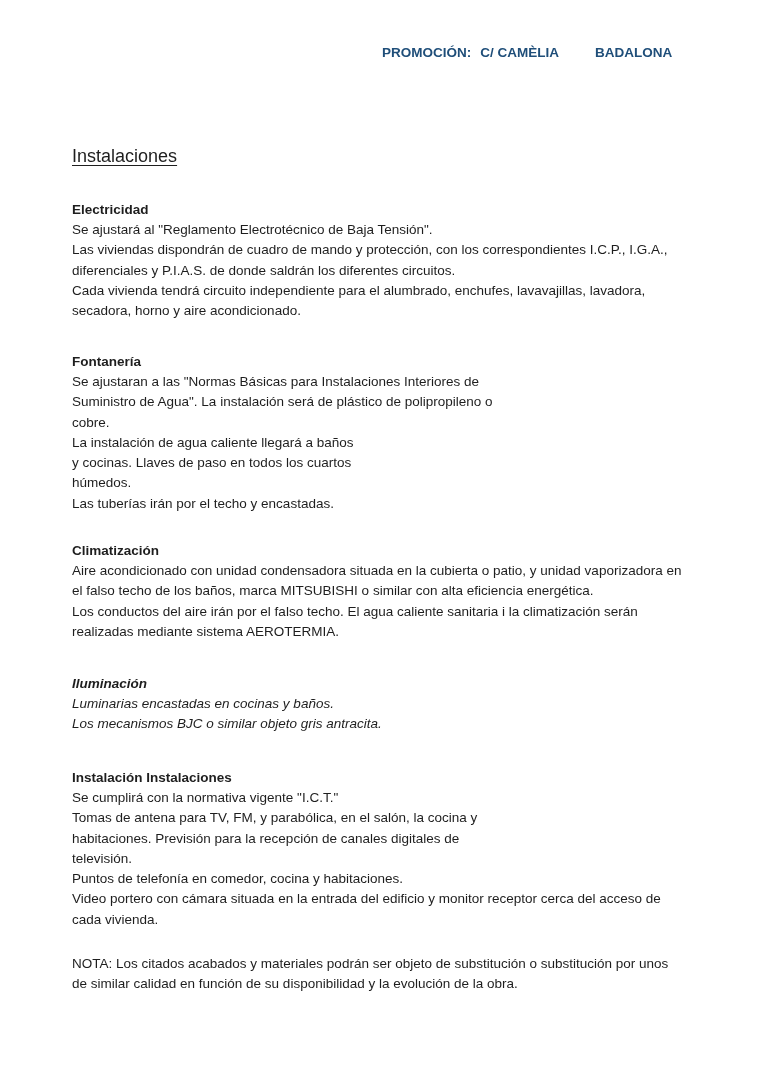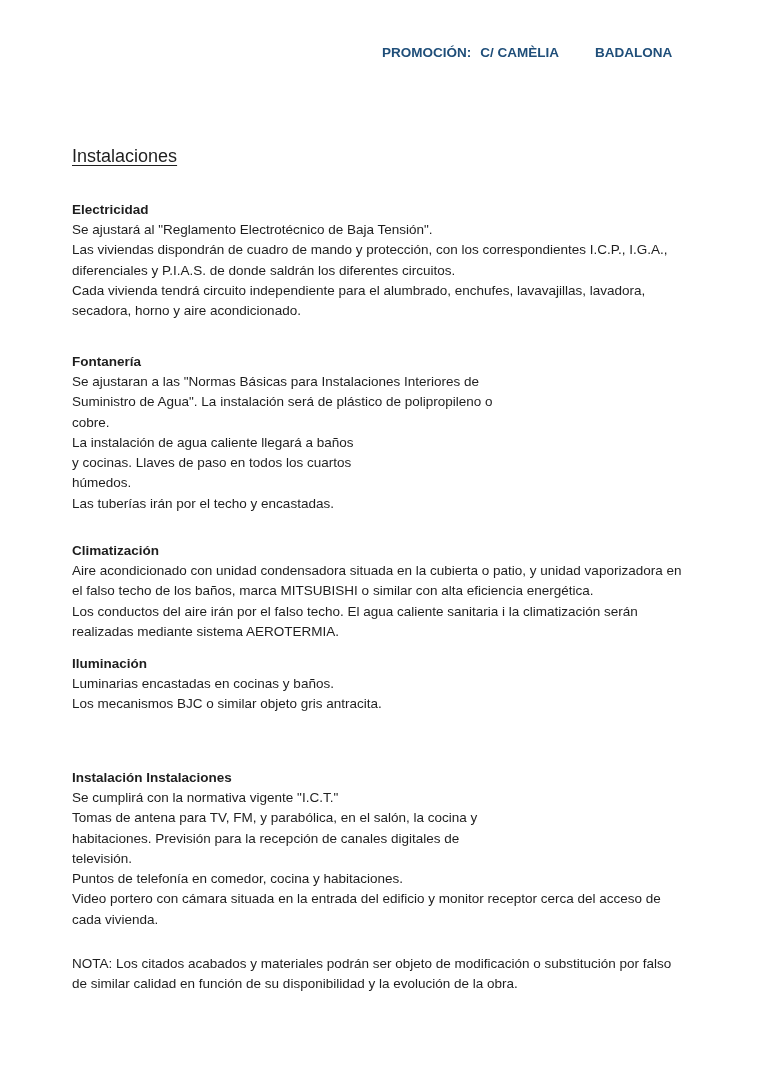--- a/index.html
+++ b/index.html
@@ -48,21 +48,21 @@
     line-height: 20px;
   }
   .section-body, .note {
     font-size: 13.5px;
     line-height: 20.3px;
     white-space: pre-line;
   }
   .sec-1 { top: 200px; }
   .sec-2 { top: 352px; }
   .sec-3 { top: 541px; }
-  .sec-4 { top: 654px; }
+  .sec-4 { top: 674px; font-style: italic; }
   .sec-5 { top: 768px; }
   .note-block { top: 954px; }
 </style>
 </head>
 <body>
 
 <div class="page">
 
   <div class="promo-header">
     <span>PROMOCIÓN:</span><span class="street">C/ CAMÈLIA</span><span class="city">BADALONA</span>
@@ -109,17 +109,17 @@
     <div class="section-body">Se cumplirá con la normativa vigente "I.C.T."
 Tomas de antena para TV, FM, y parabólica, en el salón, la cocina y
 habitaciones. Previsión para la recepción de canales digitales de
 televisión.
 Puntos de telefonía en comedor, cocina y habitaciones.
 Video portero con cámara situada en la entrada del edificio y monitor receptor cerca del acceso de
 cada vivienda.</div>
   </div>
 
   <div class="section note-block">
-    <div class="note">NOTA: Los citados acabados y materiales podrán ser objeto de modificación o substitución por falso
+    <div class="note">NOTA: Los citados acabados y materiales podrán ser objeto de substitución o substitución por unos
 de similar calidad en función de su disponibilidad y la evolución de la obra.</div>
   </div>
 
 </div>
 
 </body></html>

